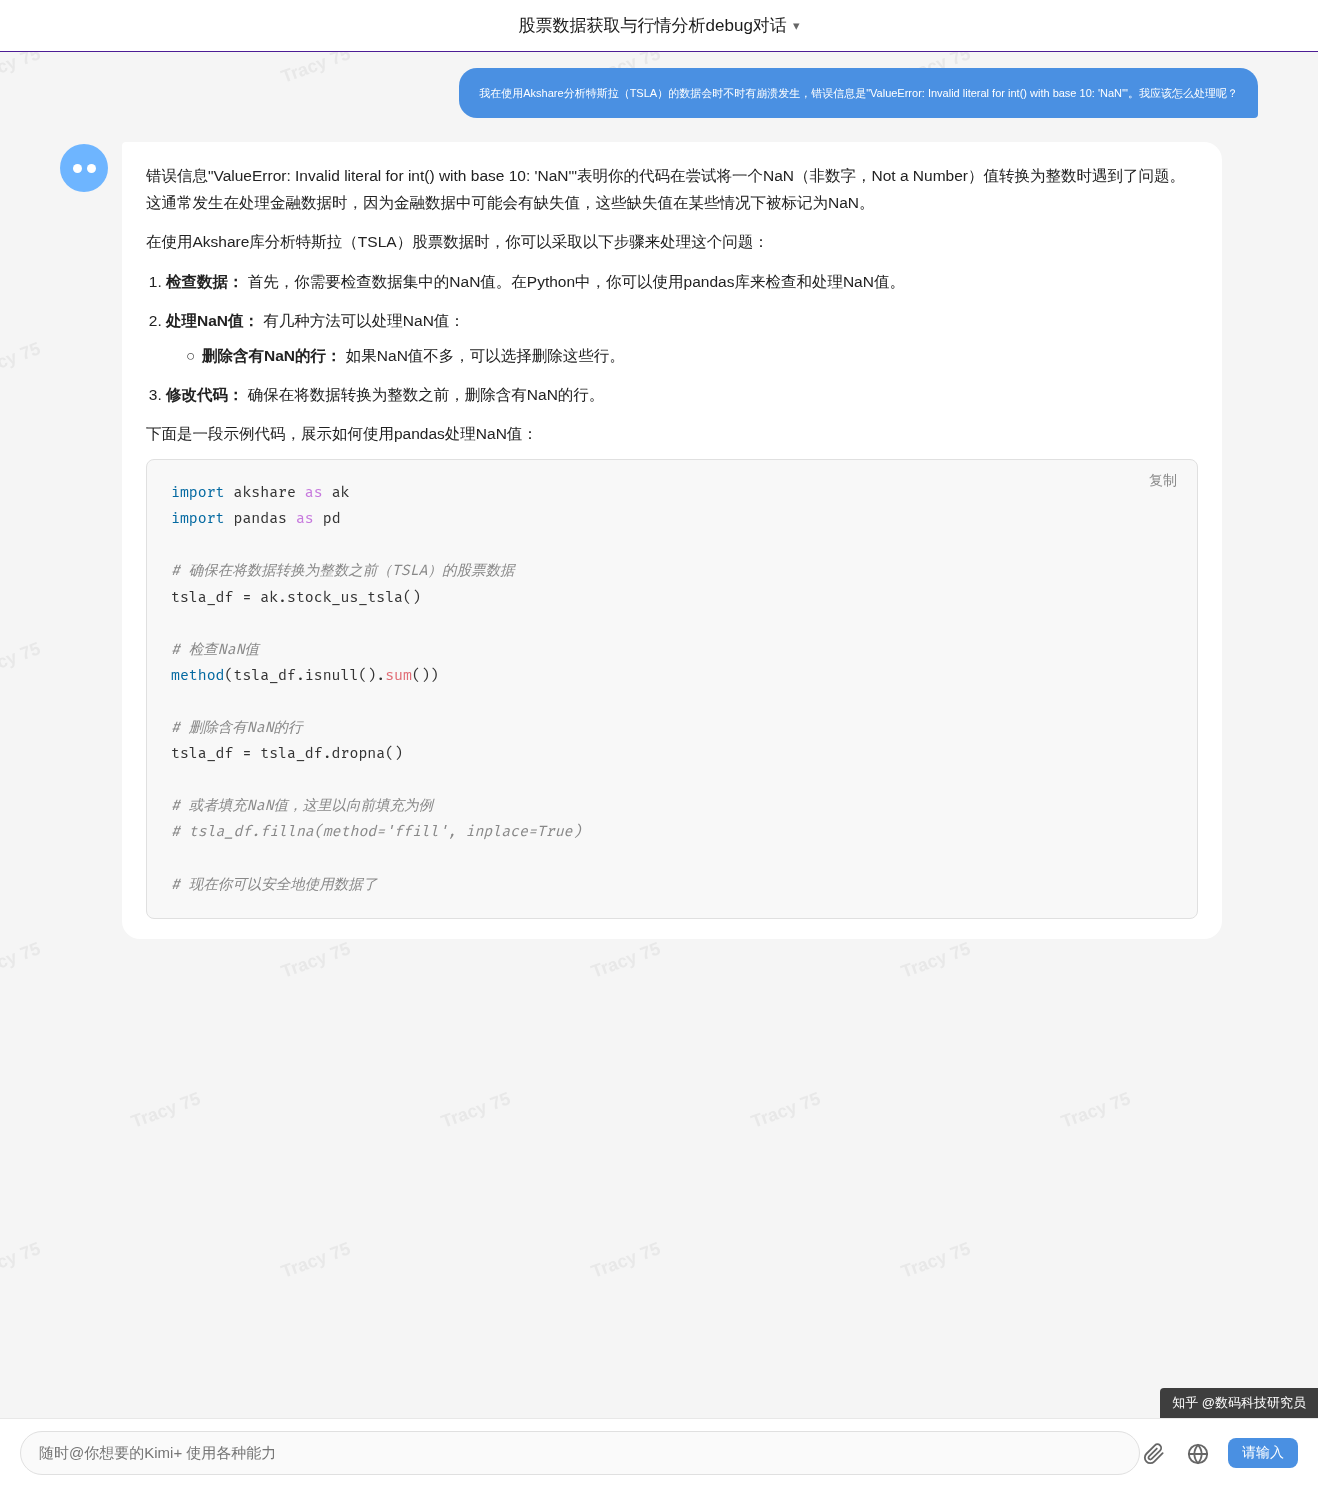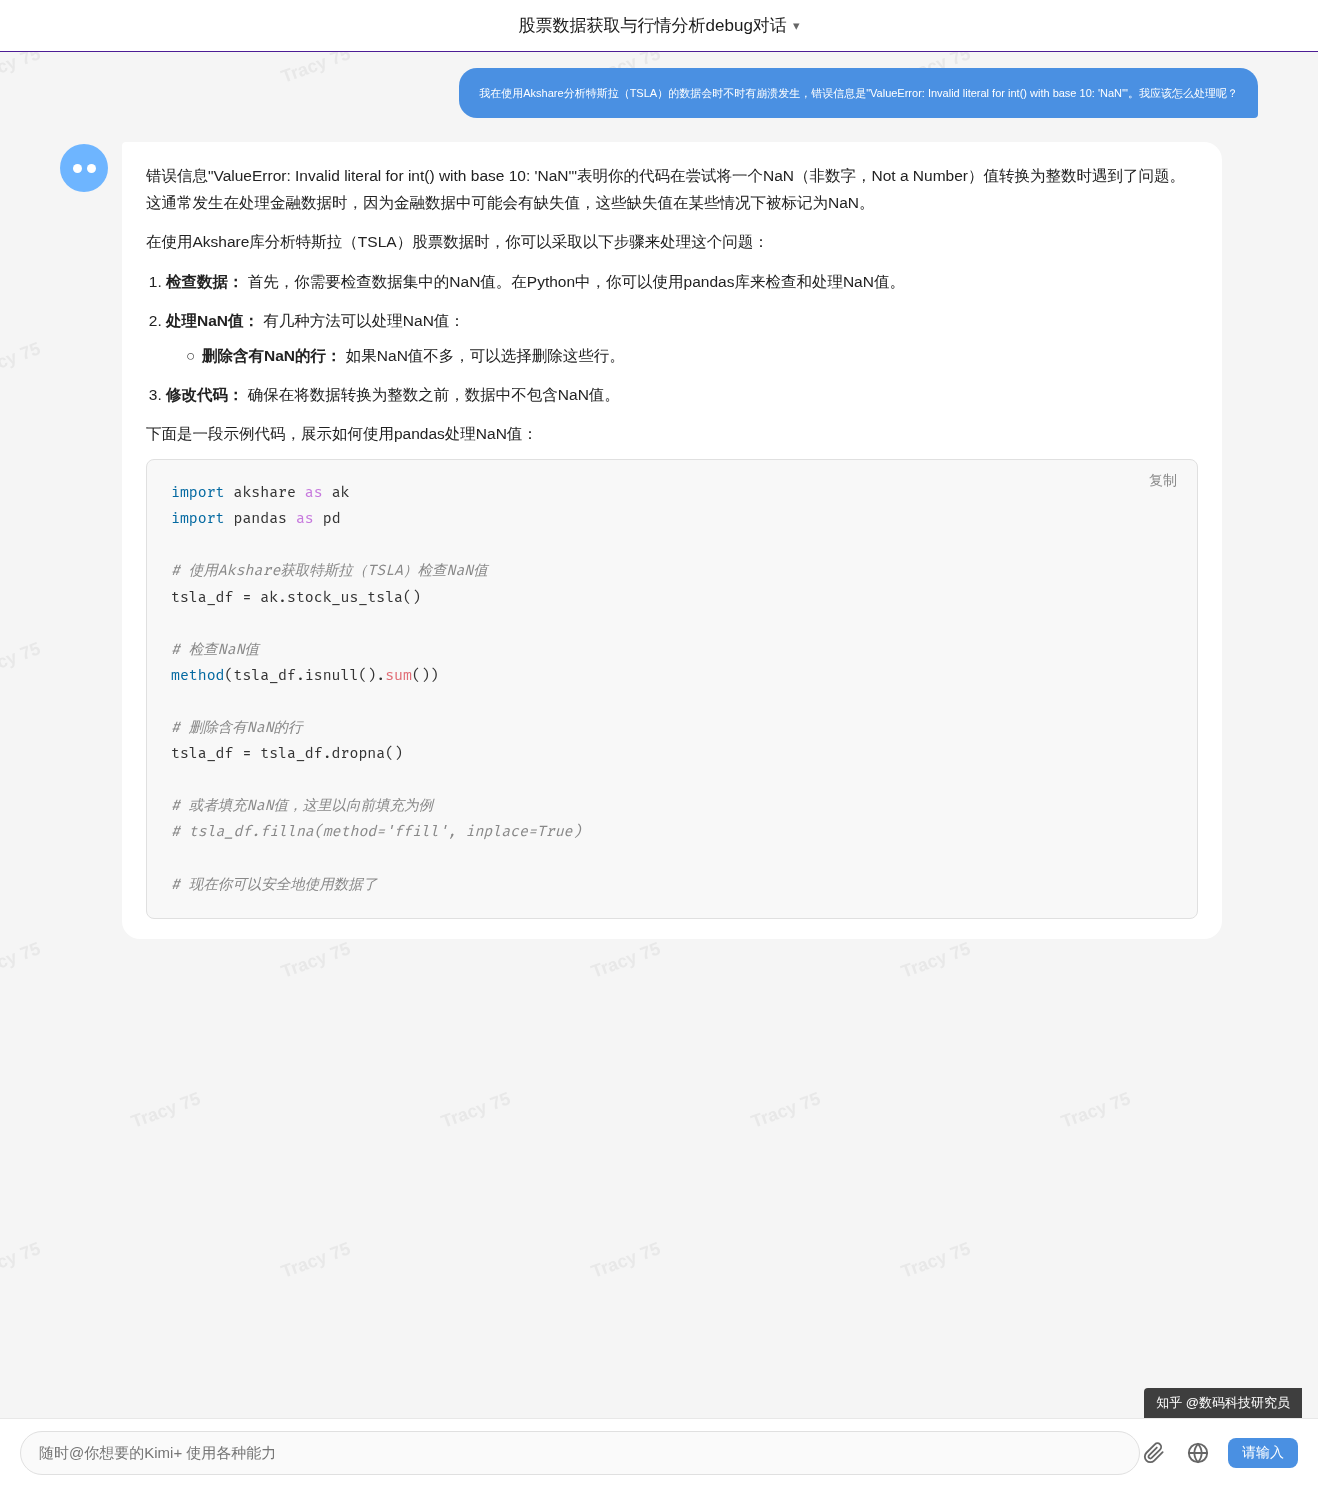--- a/index.html
+++ b/index.html
@@ -205,21 +205,21 @@
       border-radius: 22px;
       padding: 0 18px;
       font-size: 15px;
       color: #999;
       outline: none;
       background: #fafafa;
     }
     .bottom-icons {
       display: flex;
       gap: 16px;
-      align-items: center;
+      align-items: flex-end;
     }
     .bottom-icon {
       width: 28px;
       height: 28px;
       display: flex;
       align-items: center;
       justify-content: center;
       color: #666;
       font-size: 20px;
       cursor: pointer;
@@ -260,21 +260,21 @@
     .wm32 { top: 1100px; left: 1060px; }
     .wm33 { top: 1250px; left: -30px; }
     .wm34 { top: 1250px; left: 280px; }
     .wm35 { top: 1250px; left: 590px; }
     .wm36 { top: 1250px; left: 900px; }
 
     
     .bottom-right-watermark {
       position: fixed;
       bottom: 68px;
-      right: 16px;
+      right: 0;
       background: rgba(0,0,0,0.75);
       color: #fff;
       padding: 6px 12px;
       font-size: 13px;
       border-radius: 4px 0 0 0;
       z-index: 11;
     }
 
     
     .input-btn {
@@ -365,31 +365,31 @@
           <span>有几种方法可以处理NaN值：</span>
           <ul>
             <li>
               <span class="bold-label">删除含有NaN的行：</span>
               <span>如果NaN值不多，可以选择删除这些行。</span>
             </li>
           </ul>
         </li>
         <li>
           <span class="bold-label">修改代码：</span>
-          <span>确保在将数据转换为整数之前，数据中不包含NaN值。</span>
+          <span>确保在将数据转换为整数之前，删除含有NaN的行。</span>
         </li>
       </ol>
       <p>下面是一段示例代码，展示如何使用pandas处理NaN值：</p>
 
       <div class="code-block-wrapper">
         <button class="copy-btn">复制</button>
         <pre><span class="kw">import</span> akshare <span class="as-kw">as</span> ak
 <span class="kw">import</span> pandas <span class="as-kw">as</span> pd
 
-<span class="comment"># 使用Akshare获取特斯拉（TSLA）检查NaN值</span>
+<span class="comment"># 确保在将数据转换为整数之前（TSLA）的股票数据</span>
 tsla_df = ak.stock_us_tsla()
 
 <span class="comment"># 检查NaN值</span>
 <span class="kw">method</span>(tsla_df.isnull().<span class="builtin">sum</span>())
 
 <span class="comment"># 删除含有NaN的行</span>
 tsla_df = tsla_df.dropna()
 
 <span class="comment"># 或者填充NaN值，这里以向前填充为例</span>
 <span class="comment"># tsla_df.fillna(method='ffill', inplace=True)</span>

